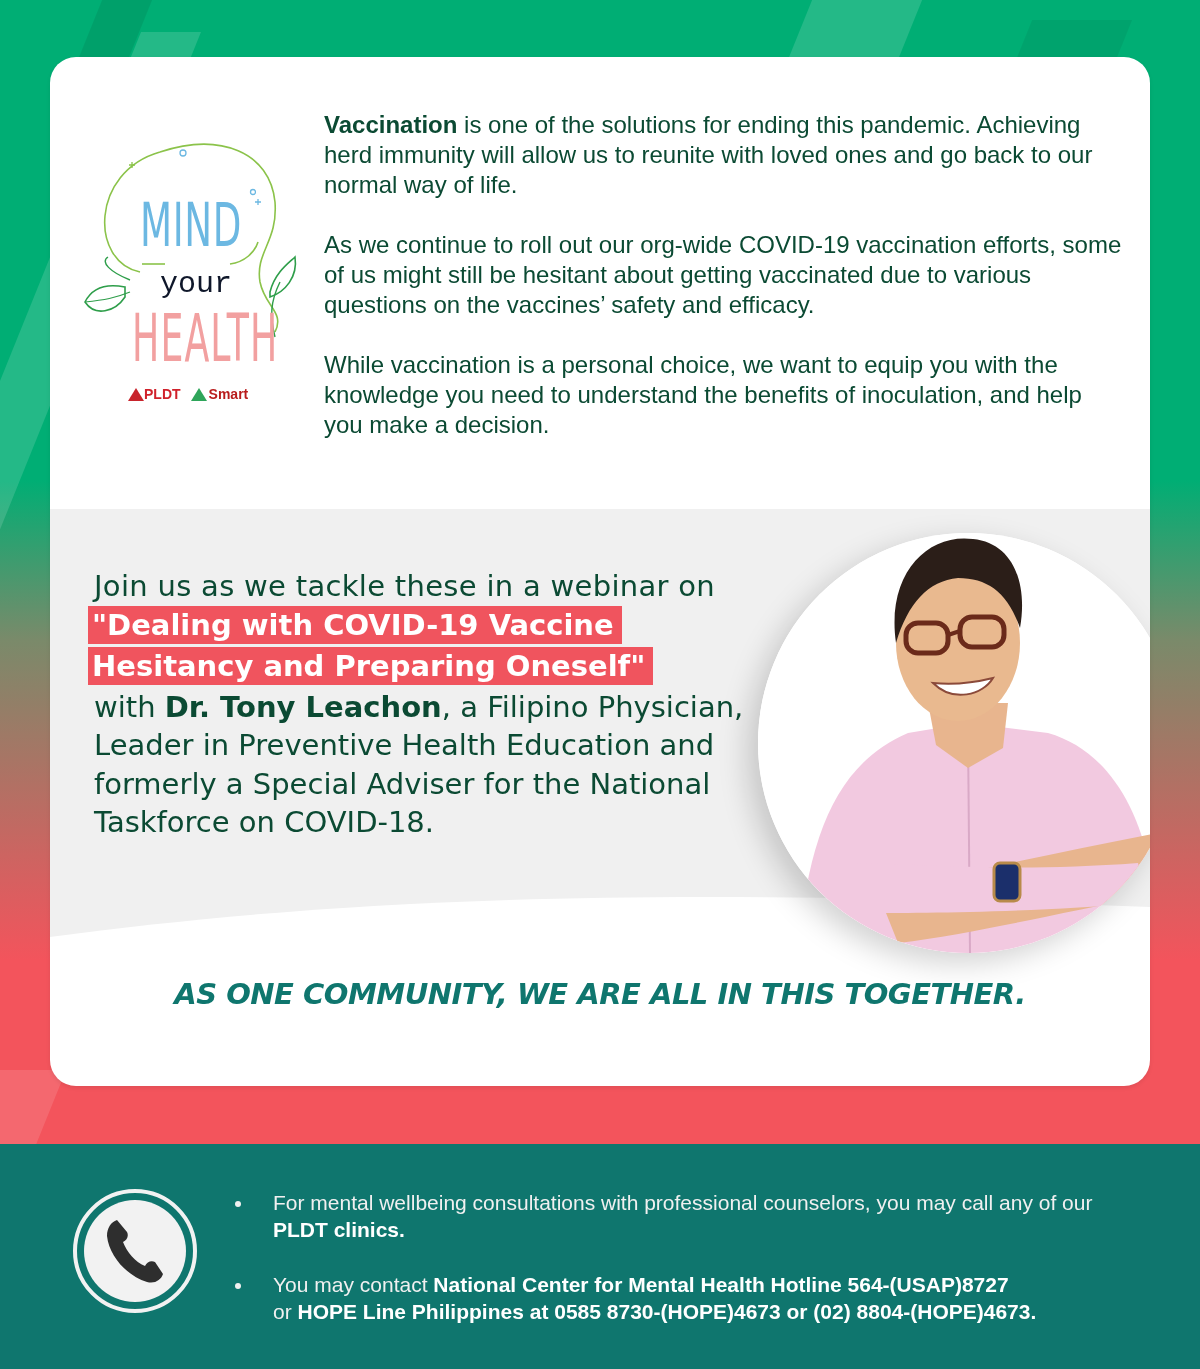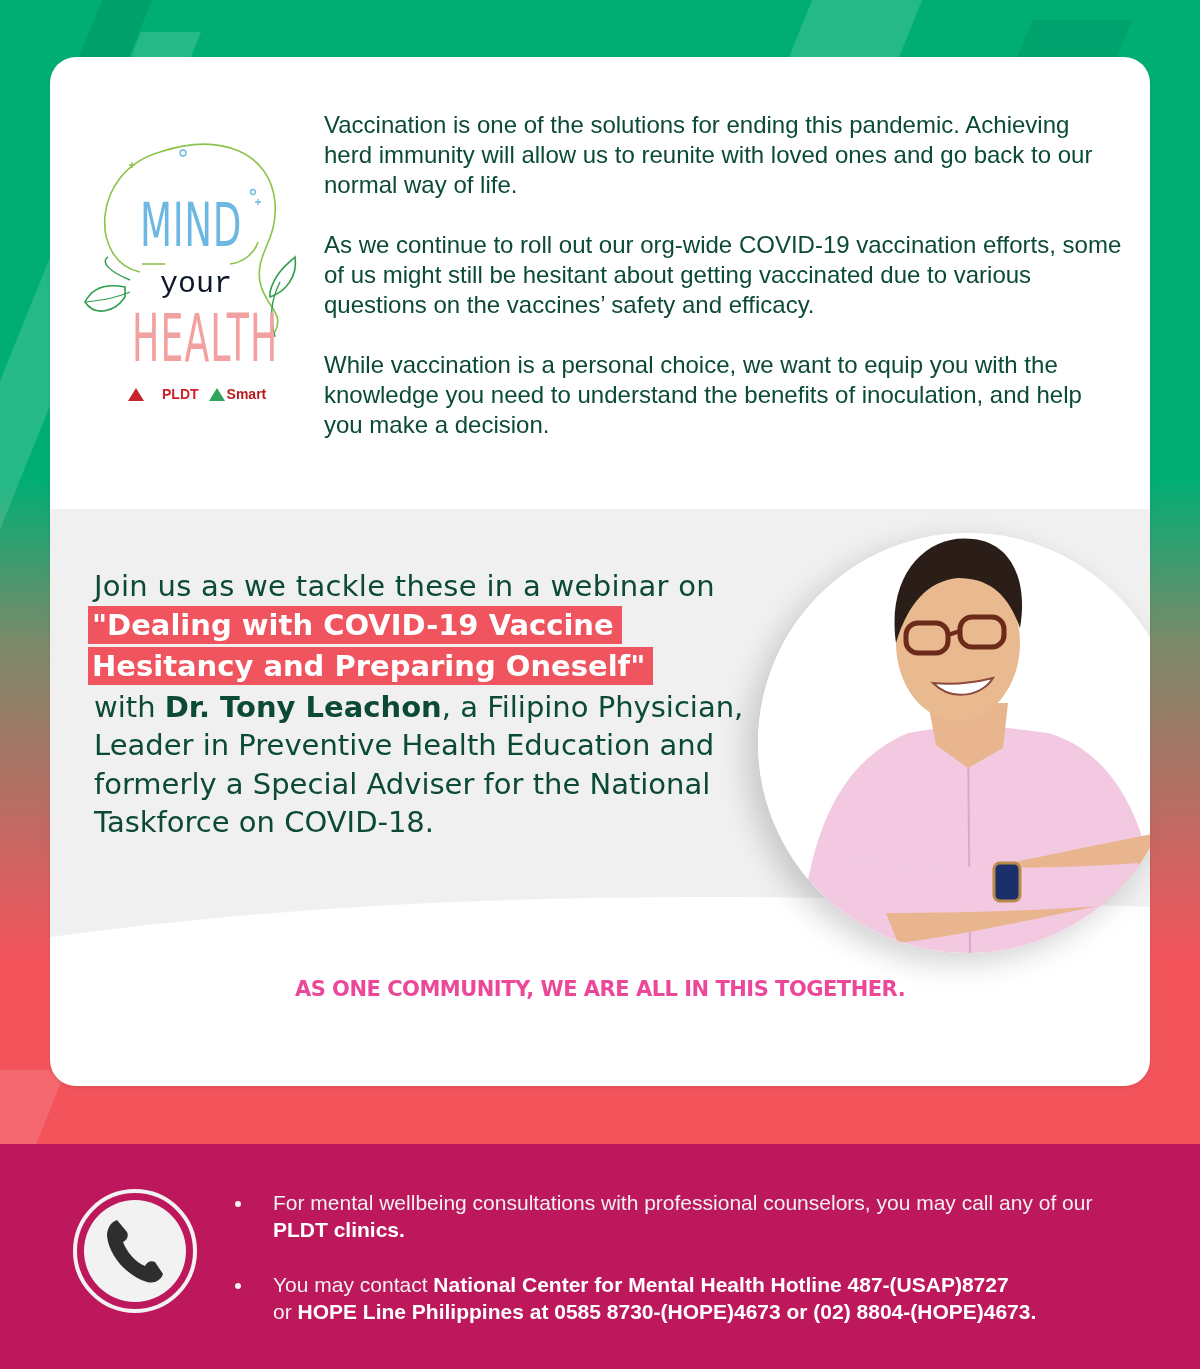--- a/index.html
+++ b/index.html
@@ -23,47 +23,47 @@
     box-shadow: 0 2px 4px rgba(0,0,0,0.08);
   }
 
   
   .logo { position: absolute; left: 20px; top: 55px; width: 230px; height: 250px; }
   .logo svg { position: absolute; left: 0; top: 0; }
   .logo-mind { position: absolute; left: 70px; top: 78px; font-family: "DejaVu Sans", sans-serif; font-size: 60px; color: #6cb8e2; letter-spacing: 1px; transform: scaleX(0.62); transform-origin: left top; font-weight: normal; }
   .logo-your { position: absolute; left: 90px; top: 155px; font-family: Liberation Mono, monospace; font-size: 30px; color: #0f172a; }
   .logo-health { position: absolute; left: 62px; top: 188px; font-family: "DejaVu Sans", sans-serif; font-size: 66px; color: #f2a0a0; transform: scaleX(0.55); transform-origin: left top; letter-spacing: 2px; }
   .brand-row { position: absolute; left: 58px; top: 274px; display: flex; align-items: center; gap: 4px; font-size: 14px; font-weight: bold; }
-  .pldt { color: #d0212b; display: flex; align-items: center; gap: 18px; }
+  .pldt { color: #d0212b; display: flex; align-items: center; gap: 0; }
   .smart { color: #b91c1c; display: flex; align-items: center; gap: 2px; margin-left: 6px; }
   .tri-red { width: 0; height: 0; border-left: 8px solid transparent; border-right: 8px solid transparent; border-bottom: 13px solid #c8242c; }
   .tri-green { width: 0; height: 0; border-left: 8px solid transparent; border-right: 8px solid transparent; border-bottom: 13px solid #2ea55a; }
 
   .intro { position: absolute; left: 274px; top: 53px; width: 800px; color: #0b4a33; font-family: "Liberation Sans", sans-serif; font-size: 24px; line-height: 30px; }
   .intro p { margin-bottom: 30px; }
-  .intro b { font-weight: normal; }
+  .intro b { font-weight: bold; }
 
   
   .band { position: absolute; left: 0; top: 452px; width: 1100px; height: 440px; background: #f0f0f0; }
   .band-wave { position: absolute; left: 0; top: 840px; width: 1100px; height: 100px; }
 
   .webinar { position: absolute; left: 44px; top: 510px; width: 690px; color: #0b4a33; font-family: "DejaVu Sans", sans-serif; font-size: 29px; line-height: 38.5px; }
   .webinar .lead { display: block; letter-spacing: 0.3px; }
   .highlight { display: inline-block; background: #f0545e; color: #ffffff; font-weight: bold; padding: 0 8px 0 4px; margin-left: -6px; line-height: 38px; margin-bottom: 3px; }
   .webinar .desc b { font-weight: bold; }
 
   .photo-wrap { position: absolute; left: 708px; top: 476px; width: 420px; height: 420px; border-radius: 50%; background: #ffffff; box-shadow: -10px 10px 30px rgba(0,0,0,0.18); overflow: hidden; }
   .photo-wrap svg { position: absolute; left: 0; top: 0; }
 
   .tagline { position: absolute; left: 0; top: 920px; width: 1100px; text-align: center; }
-  .tagline-main { font-family: "DejaVu Sans", sans-serif; font-weight: bold; font-size: 21px; color: #ec4899; letter-spacing: -0.5px; }
+  .tagline-main { font-family: "DejaVu Sans", sans-serif; font-weight: bold; font-style: italic; font-size: 29px; color: #0f766e; letter-spacing: -0.5px; }
   .tagline-hash { font-family: "DejaVu Sans", sans-serif; font-style: italic; font-size: 24px; color: #2a2a2a; margin-top: 4px; }
 
   
-  .footer { position: absolute; left: 0; top: 1144px; width: 1200px; height: 225px; background: #be185d; }
+  .footer { position: absolute; left: 0; top: 1144px; width: 1200px; height: 225px; background: #0f766e; }
   .phone-circle { position: absolute; left: 73px; top: 45px; width: 124px; height: 124px; border-radius: 50%; border: 4px solid #f2f2f2; padding: 7px; }
   .phone-inner { width: 100%; height: 100%; border-radius: 50%; background: #f2f2f2; display: flex; align-items: center; justify-content: center; }
   .contacts { position: absolute; left: 232px; top: 45px; width: 920px; color: #f0f0f0; font-family: "Liberation Sans", sans-serif; font-size: 21px; line-height: 27px; list-style: none; }
   .contacts li { position: relative; padding-left: 41px; margin-bottom: 28px; }
   .contacts li::before { content: ""; position: absolute; left: 3px; top: 12px; width: 6px; height: 6px; border-radius: 50%; background: #f0f0f0; }
   .contacts b { font-weight: bold; color: #ffffff; }
 </style>
 </head>
 <body>
 
@@ -159,15 +159,15 @@
 <div class="footer">
   <div class="phone-circle">
     <div class="phone-inner">
       <svg width="64" height="70" viewBox="0 0 64 70">
         <path d="M14 4 C 8 6, 4 12, 4 20 C 6 40, 24 60, 44 66 C 52 68, 58 64, 60 58 L 52 46 C 48 44, 44 46, 42 50 C 32 46, 24 36, 20 26 C 24 24, 26 20, 24 16 Z" fill="#2e2e2e"></path>
       </svg>
     </div>
   </div>
   <ul class="contacts">
     <li><span>For mental wellbeing consultations with professional counselors, you may call any of our </span><b>PLDT clinics.</b></li>
-    <li><span>You may contact </span><b>National Center for Mental Health Hotline 487-(USAP)8727</b><br><span> or </span><b>HOPE Line Philippines at 0585 8730-(HOPE)4673 or (02) 8804-(HOPE)4673.</b></li>
+    <li><span>You may contact </span><b>National Center for Mental Health Hotline 564-(USAP)8727</b><br><span> or </span><b>HOPE Line Philippines at 0585 8730-(HOPE)4673 or (02) 8804-(HOPE)4673.</b></li>
   </ul>
 </div>
 
 </body></html>

